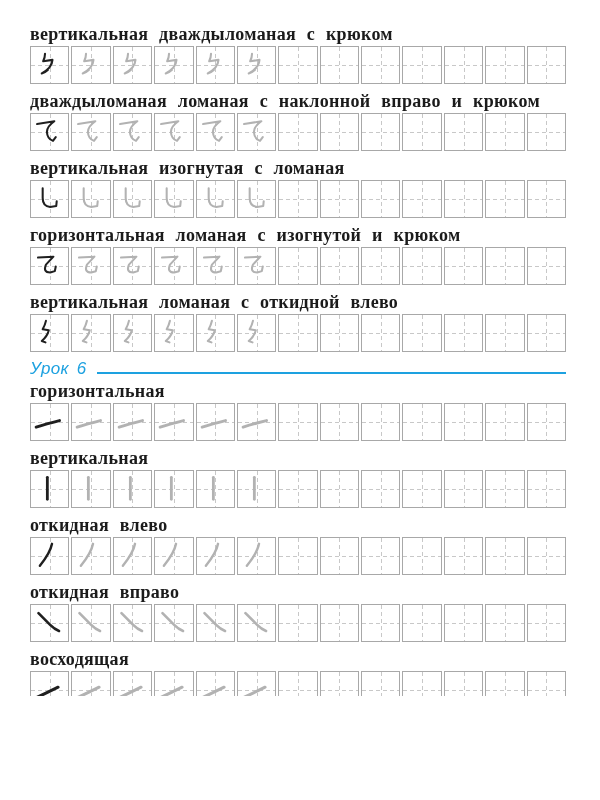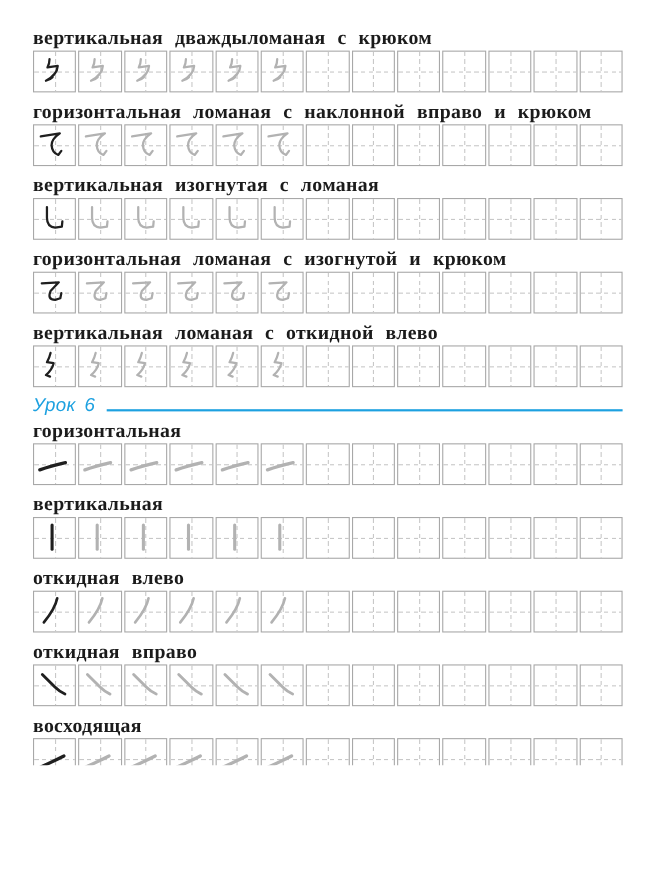--- a/index.html
+++ b/index.html
@@ -81,21 +81,21 @@
             <div class="cell"></div>
             <div class="cell"></div>
             <div class="cell"></div>
             <div class="cell"></div>
             <div class="cell"></div>
             <div class="cell"></div>
             <div class="cell"></div>
           </div>
         </div>
         <div class="practice-row">
-          <div class="row-label">горизонтальная ломаная с наклонной вправо и крюком</div>
+          <div class="row-label">дваждыломаная ломаная с наклонной вправо и крюком</div>
           <div class="strip">
             <div class="cell">
               <svg viewBox="0 0 40 38">
                 <path d="M6.5 10.5 L25 7.5 Q17 13 17 19 Q17.5 26.5 23.5 28.5 L26.5 24.5" fill="none" stroke="#1f1f1f" stroke-width="2.2" stroke-linecap="round" stroke-linejoin="round"></path>
               </svg>
             </div>
             <div class="cell">
               <svg viewBox="0 0 40 38">
                 <path d="M6.5 10.5 L25 7.5 Q17 13 17 19 Q17.5 26.5 23.5 28.5 L26.5 24.5" fill="none" stroke="#b2b2b2" stroke-width="2.2" stroke-linecap="round" stroke-linejoin="round"></path>
               </svg>

